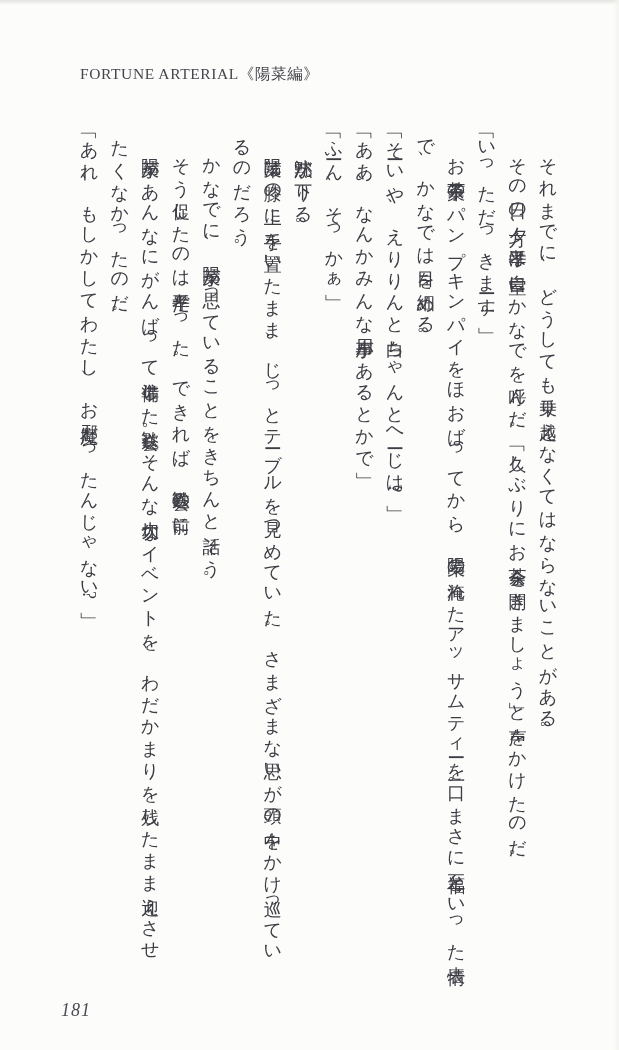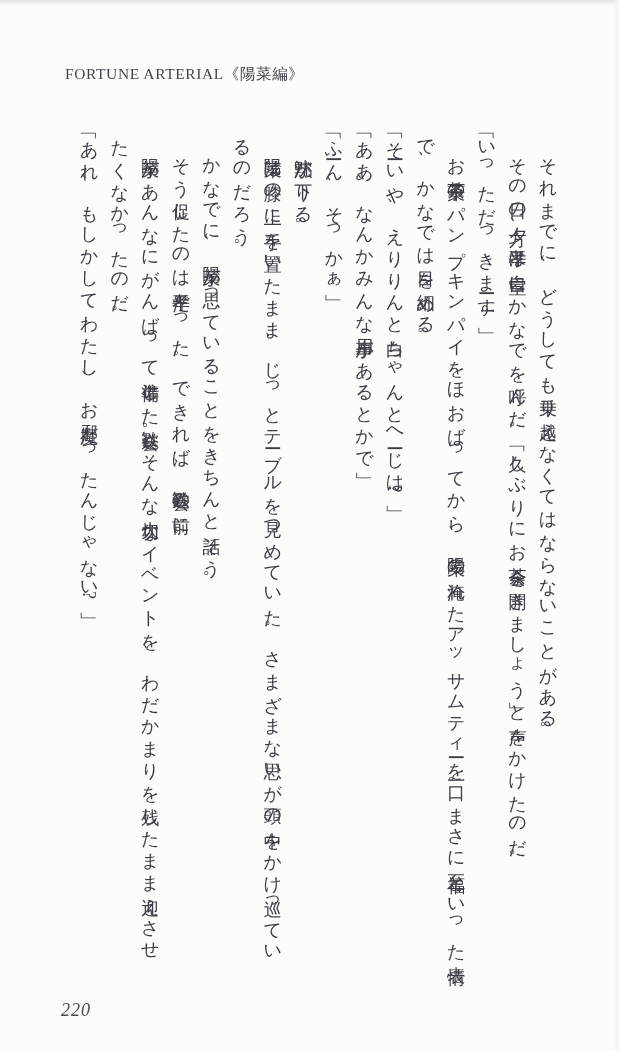--- a/index.html
+++ b/index.html
@@ -25,21 +25,21 @@
   .scan-edge-right {
     position: absolute;
     top: 0; right: 0; bottom: 0;
     width: 6px;
     background: linear-gradient(to left, #f3f3f0, rgba(255,255,255,0));
     pointer-events: none;
   }
   .running-header {
     position: absolute;
     top: 64px;
-    left: 65px;
+    left: 80px;
     font-size: 15.5px;
     letter-spacing: 0.6px;
     color: #45454d;
   }
   .body-text {
     position: absolute;
     top: 127px;
     right: 56px;
     width: 526px;
     height: 846px;
@@ -89,15 +89,15 @@
     <p class="dialogue">「ああ、なんかみんな用事があるとかで」</p>
     <p class="dialogue">「ふーん、そっかぁ」</p>
     <p class="narrative">沈黙が下りる。</p>
     <p class="narrative">陽菜は膝の上に手を置いたまま、じっとテーブルを見つめていた。さまざまな思いが頭の中をかけ巡っているのだろう。</p>
     <p class="narrative">かなでに、陽菜が思っていることをきちんと話そう。</p>
     <p class="narrative">そう促したのは孝平だった。できれば、歓送会の前に。</p>
     <p class="narrative">陽菜があんなにがんばって準備した歓送会。そんな大切なイベントを、わだかまりを残したまま迎えさせたくなかったのだ。</p>
     <p class="dialogue">「あれ、もしかしてわたし、お邪魔だったんじゃない?」</p>
   </div>
 
-  <div class="page-number">220</div>
+  <div class="page-number">181</div>
 
 </div>
 
 </body></html>

